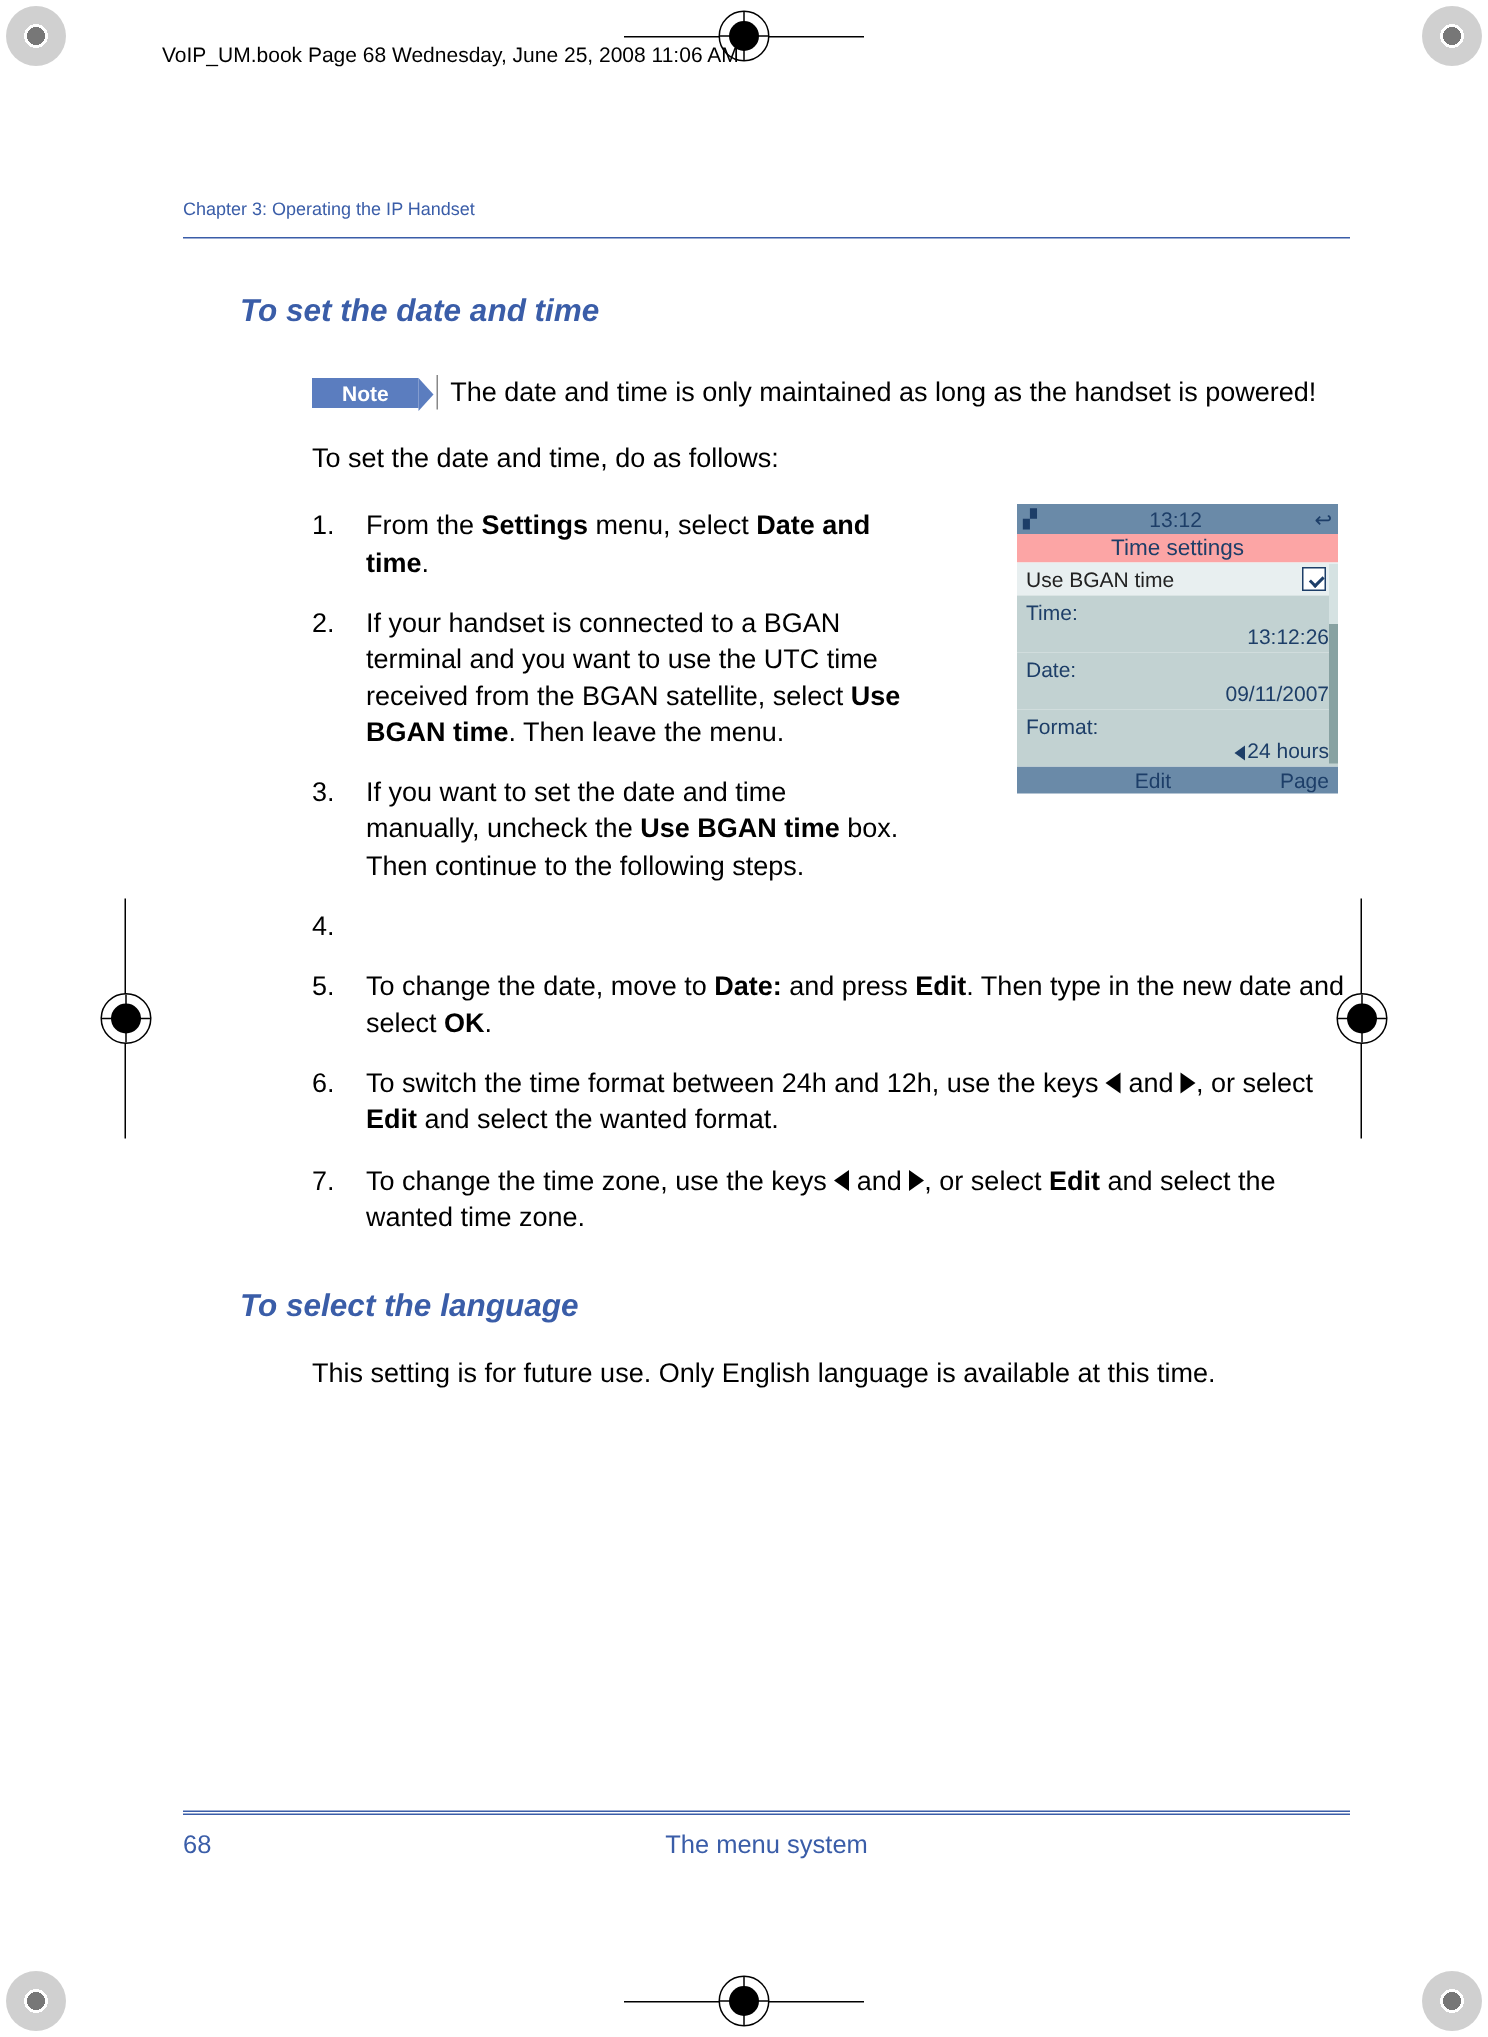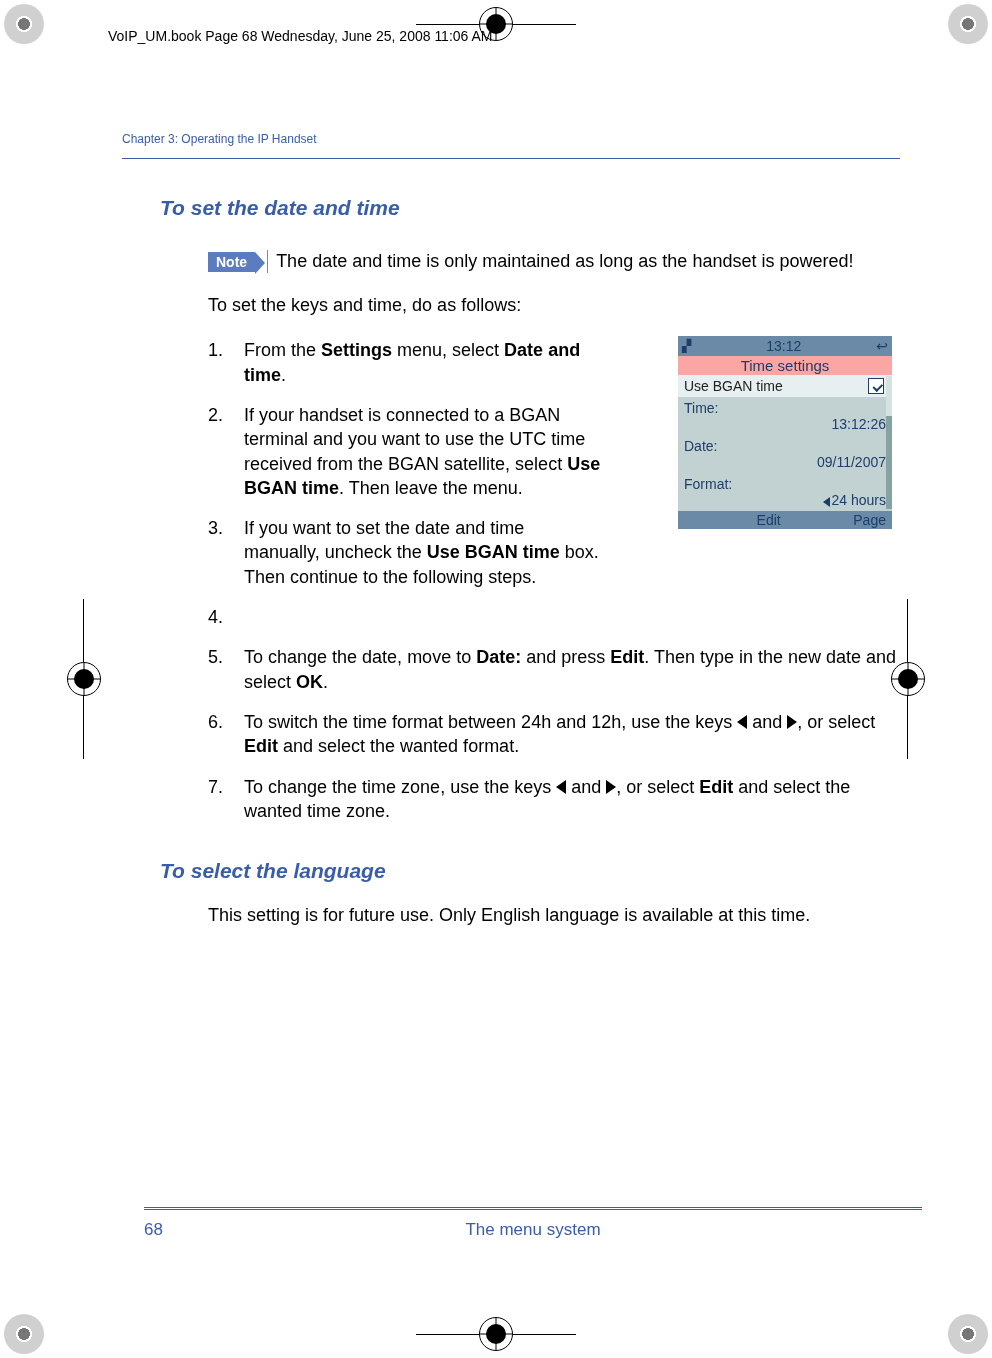--- a/index.html
+++ b/index.html
@@ -84,21 +84,21 @@
   .note-row {
     display: flex; align-items: flex-start;
     padding-left: 48px;
     margin-bottom: 22px;
   }
   .note-tag {
     background: #5b7dbf;
     color: #fff;
     font-weight: 700;
     font-size: 14px;
-    padding: 2px 8px;
+    padding: 2px 20px;
     position: relative;
     margin-right: 12px;
     margin-top: 2px;
     flex: 0 0 auto;
     text-align: right;
   }
   .note-tag::after {
     content: '';
     position: absolute; right: -10px; top:0; bottom:0;
     border-left: 10px solid #5b7dbf;
@@ -184,21 +184,21 @@
   .chk::after {
     content:''; position:absolute; left:3px; top:6px;
     width:4px; height:7px; border-right:2px solid #1d3e68; border-bottom:2px solid #1d3e68;
     transform: rotate(45deg) translateY(-4px);
   }
   .tri-sm { display:inline-block; width:0; height:0; border-top:5px solid transparent; border-bottom:5px solid transparent; border-right:7px solid #1d3e68; vertical-align:middle; margin-right:2px;}
 
   .footer {
     position: absolute;
     bottom: 118px;
-    left: 122px; width: 778px; margin-left: 22px;
+    left: 122px; width: 778px;
   }
   .hr-bottom { border-top: 1.5px solid #3a5da8; border-bottom: 0.5px solid #3a5da8; height:3px; }
   .foot-row {
     display:flex; justify-content:space-between; align-items:baseline;
     margin-top: 10px; color:#3a5da8; font-size:17px;
   }
   .foot-row .center { position:absolute; left:0; right:0; text-align:center; }
   .foot-row .pg { position:relative; z-index:1; }
 
   .antenna-icon { font-size:12px; }
@@ -244,21 +244,21 @@
 
 <div class="content">
 
   <div class="h-sub">To set the date and time</div>
 
   <div class="note-row">
     <div class="note-tag">Note</div>
     <div class="note-text">The date and time is only maintained as long as the handset is powered!</div>
   </div>
 
-  <div class="para">To set the keys and time, do as follows:</div>
+  <div class="para">To set the date and time, do as follows:</div>
 
   <div class="list-area">
 
     <div class="phone">
       <div class="bar">
         <span class="antenna-icon">▞</span>
         <span>13:12</span>
         <span>↩</span>
       </div>
       <div class="title">Time settings</div>

